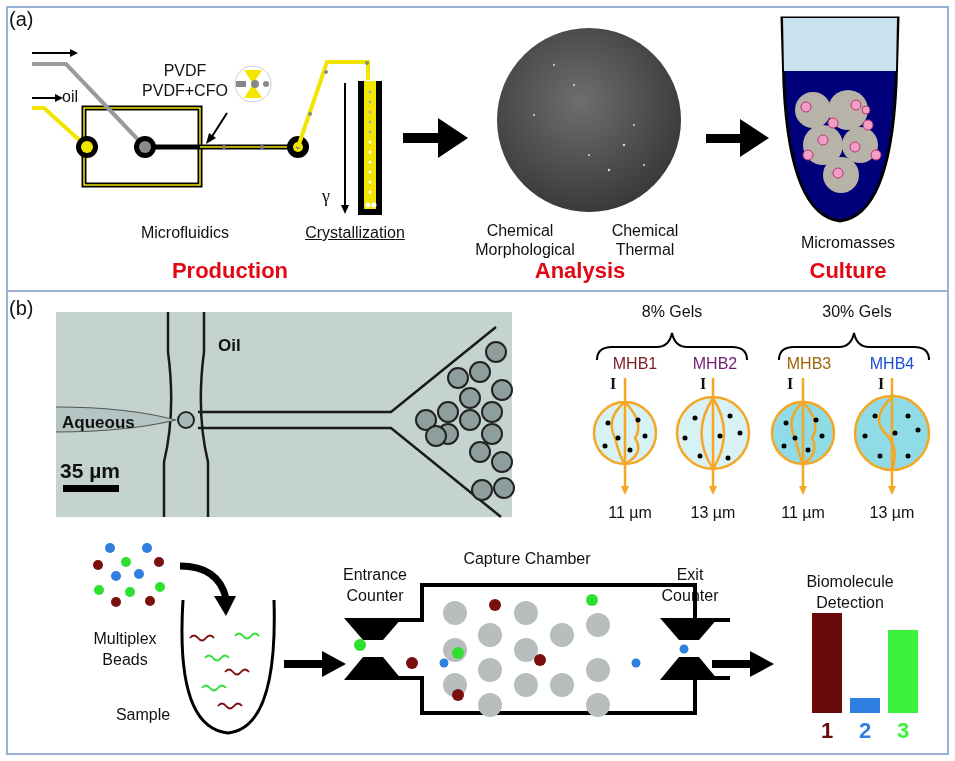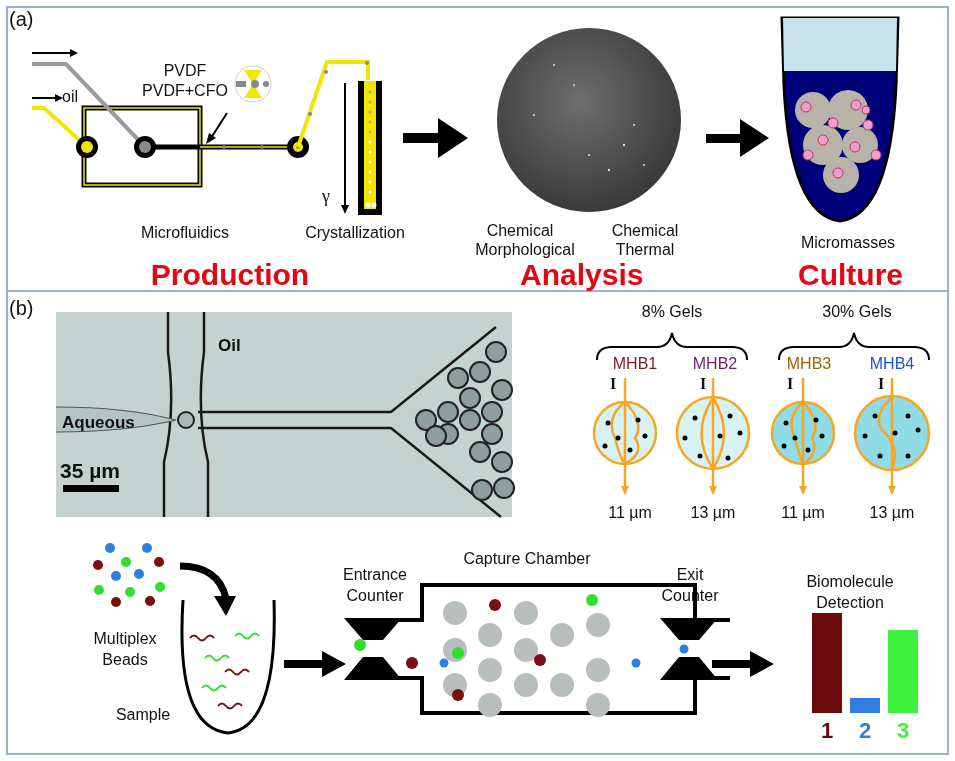--- a/index.html
+++ b/index.html
@@ -2,21 +2,21 @@
 <html><head>
 <meta charset="utf-8">
 <style>
   html,body{margin:0;padding:0;background:#fff;}
   body{width:955px;height:761px;position:relative;overflow:hidden;font-family:"Liberation Sans",sans-serif;color:#111;}
   .panel{position:absolute;border:2px solid #9bb0d6;box-sizing:border-box;background:#fff;}
   #panel-a{left:6px;top:6px;width:943px;height:286px;}
   #panel-b{left:6px;top:290px;width:943px;height:465px;}
   .lbl{position:absolute;font-size:20px;}
   .t{position:absolute;font-size:16px;text-align:center;white-space:nowrap;}
-  .red{position:absolute;color:#e30613;font-weight:bold;font-size:30px;text-align:center;white-space:nowrap;}
+  .red{position:absolute;color:#e30613;font-weight:bold;font-size:22px;text-align:center;white-space:nowrap;}
   svg{position:absolute;overflow:visible;}
 </style>
 </head>
 <body>
 
 <div id="panel-a" class="panel"></div>
 <div id="panel-b" class="panel"></div>
 
 <div class="lbl" style="left:9px;top:8px;">(a)</div>
 
@@ -92,21 +92,21 @@
       <line x1="345" y1="83" x2="345" y2="205" stroke="#000" stroke-width="2"></line>
       <polygon points="341,205 345,214 349,205" fill="#000"></polygon>
     </g>
 </svg>
 
 <div class="t" style="left:145px;top:62px;width:80px;">PVDF</div>
 <div class="t" style="left:120px;top:82px;width:130px;">PVDF+CFO</div>
 <div class="t" style="left:62px;top:88px;text-align:left;">oil</div>
 <div class="t" style="left:322px;top:186px;font-size:18px;font-family:'Liberation Serif',serif;">γ</div>
 <div class="t" style="left:130px;top:224px;width:110px;">Microfluidics</div>
-<div class="t" style="left:295px;top:224px;width:120px;">Crystallization</div>
+<div class="t" style="left:295px;top:224px;width:120px;text-decoration:underline;">Crystallization</div>
 
 <svg style="left:403px;top:118px;" width="70" height="40">
   <rect x="0" y="15" width="35" height="10" fill="#000"></rect>
     <polygon points="35,0 65,20 35,40" fill="#000"></polygon>
 </svg>
 
 <svg style="left:494px;top:25px;" width="190" height="190">
   <defs>
       <radialGradient id="sg" cx="45%" cy="40%" r="60%">
         <stop offset="0" stop-color="#6e6e6e"></stop>

